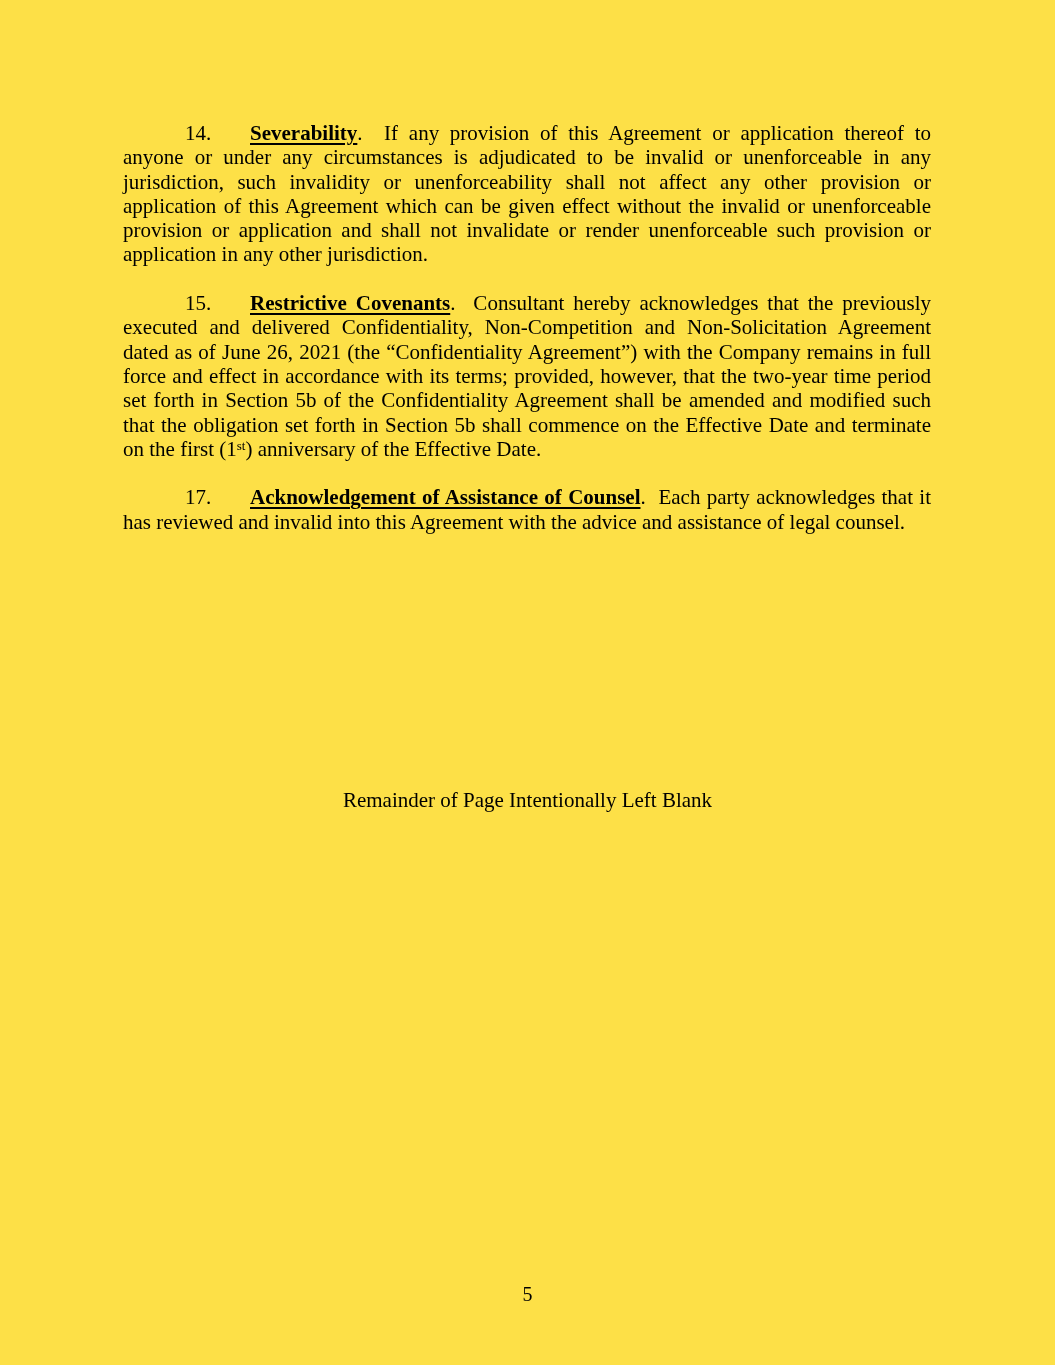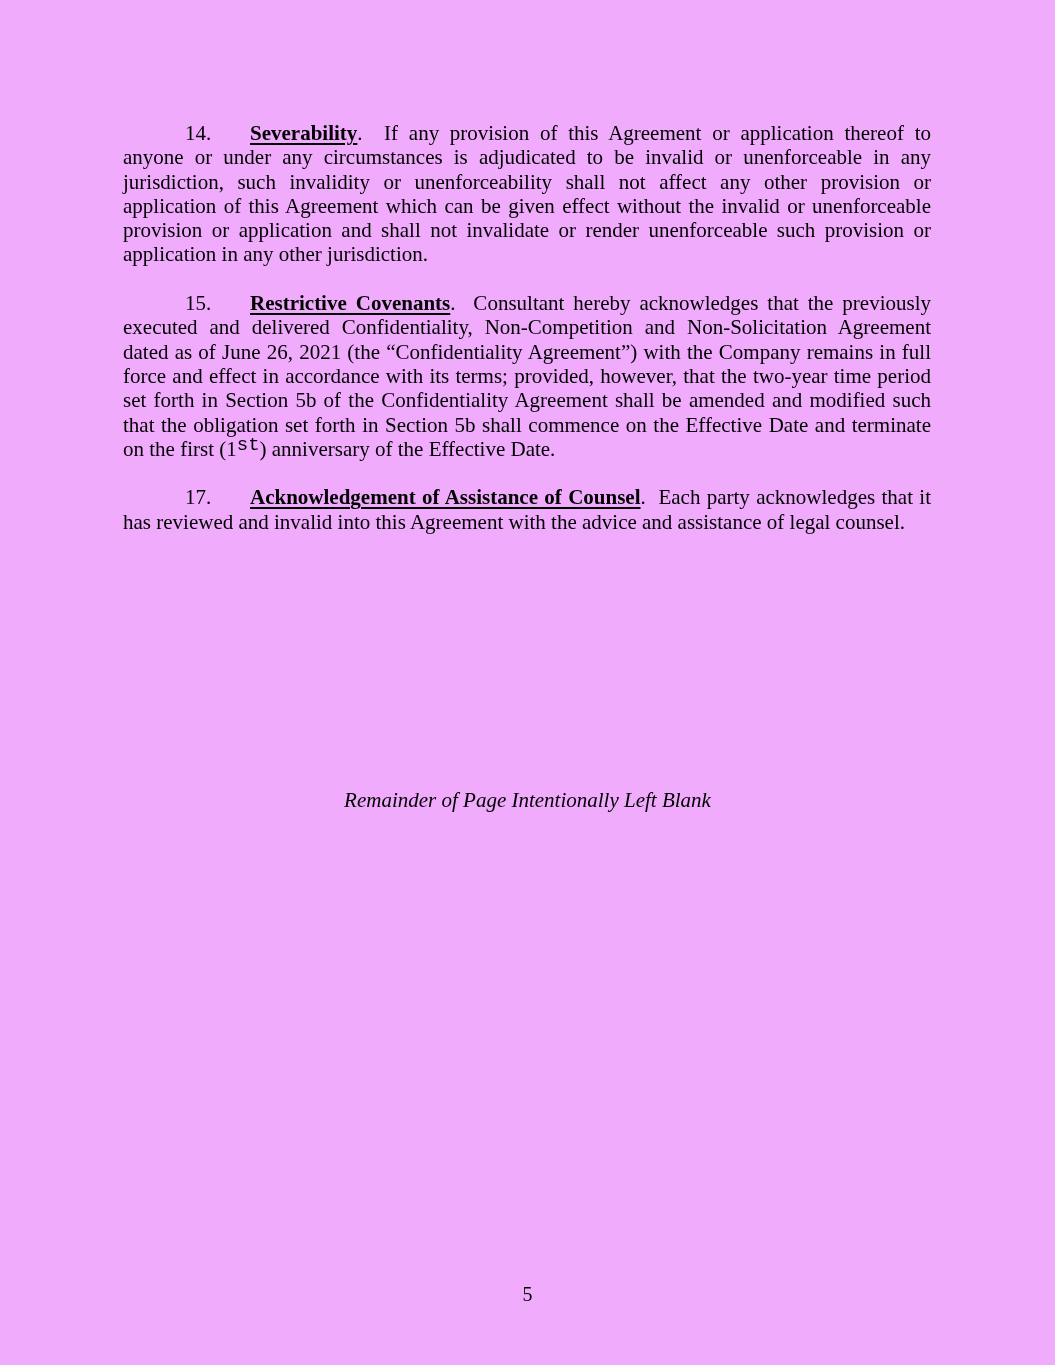--- a/index.html
+++ b/index.html
@@ -1,21 +1,21 @@
 <!DOCTYPE html>
 <html><head>
 <meta charset="utf-8">
 <style>
   * { margin: 0; padding: 0; box-sizing: border-box; }
   html, body { background: #ffffff; }
   .page {
     position: relative;
     width: 1055px;
     height: 1365px;
-    background: #f0abfc;
+    background: #fde047;
     color: #000000;
     font-family: "Liberation Serif", serif;
     overflow: hidden;
   }
   .doc-body {
     position: absolute;
     left: 123px;
     top: 121px;
     width: 808px;
   }
@@ -32,32 +32,30 @@
     width: 65px;
     text-indent: 0;
   }
   .heading {
     font-weight: bold;
     text-decoration: underline;
     text-decoration-thickness: 2px;
     text-underline-offset: 3px;
   }
   .sup {
-    font-size: 19px;
+    font-size: 13px;
     vertical-align: 6px;
     line-height: 0;
-    font-family: Liberation Mono, monospace;
   }
   .remainder {
     position: absolute;
     top: 788px;
     left: 0;
     width: 100%;
     text-align: center;
-    font-style: italic;
     font-size: 21px;
     line-height: 24.3px;
   }
   .page-number {
     position: absolute;
     top: 1282px;
     left: 0;
     width: 100%;
     text-align: center;
     font-size: 20px;

